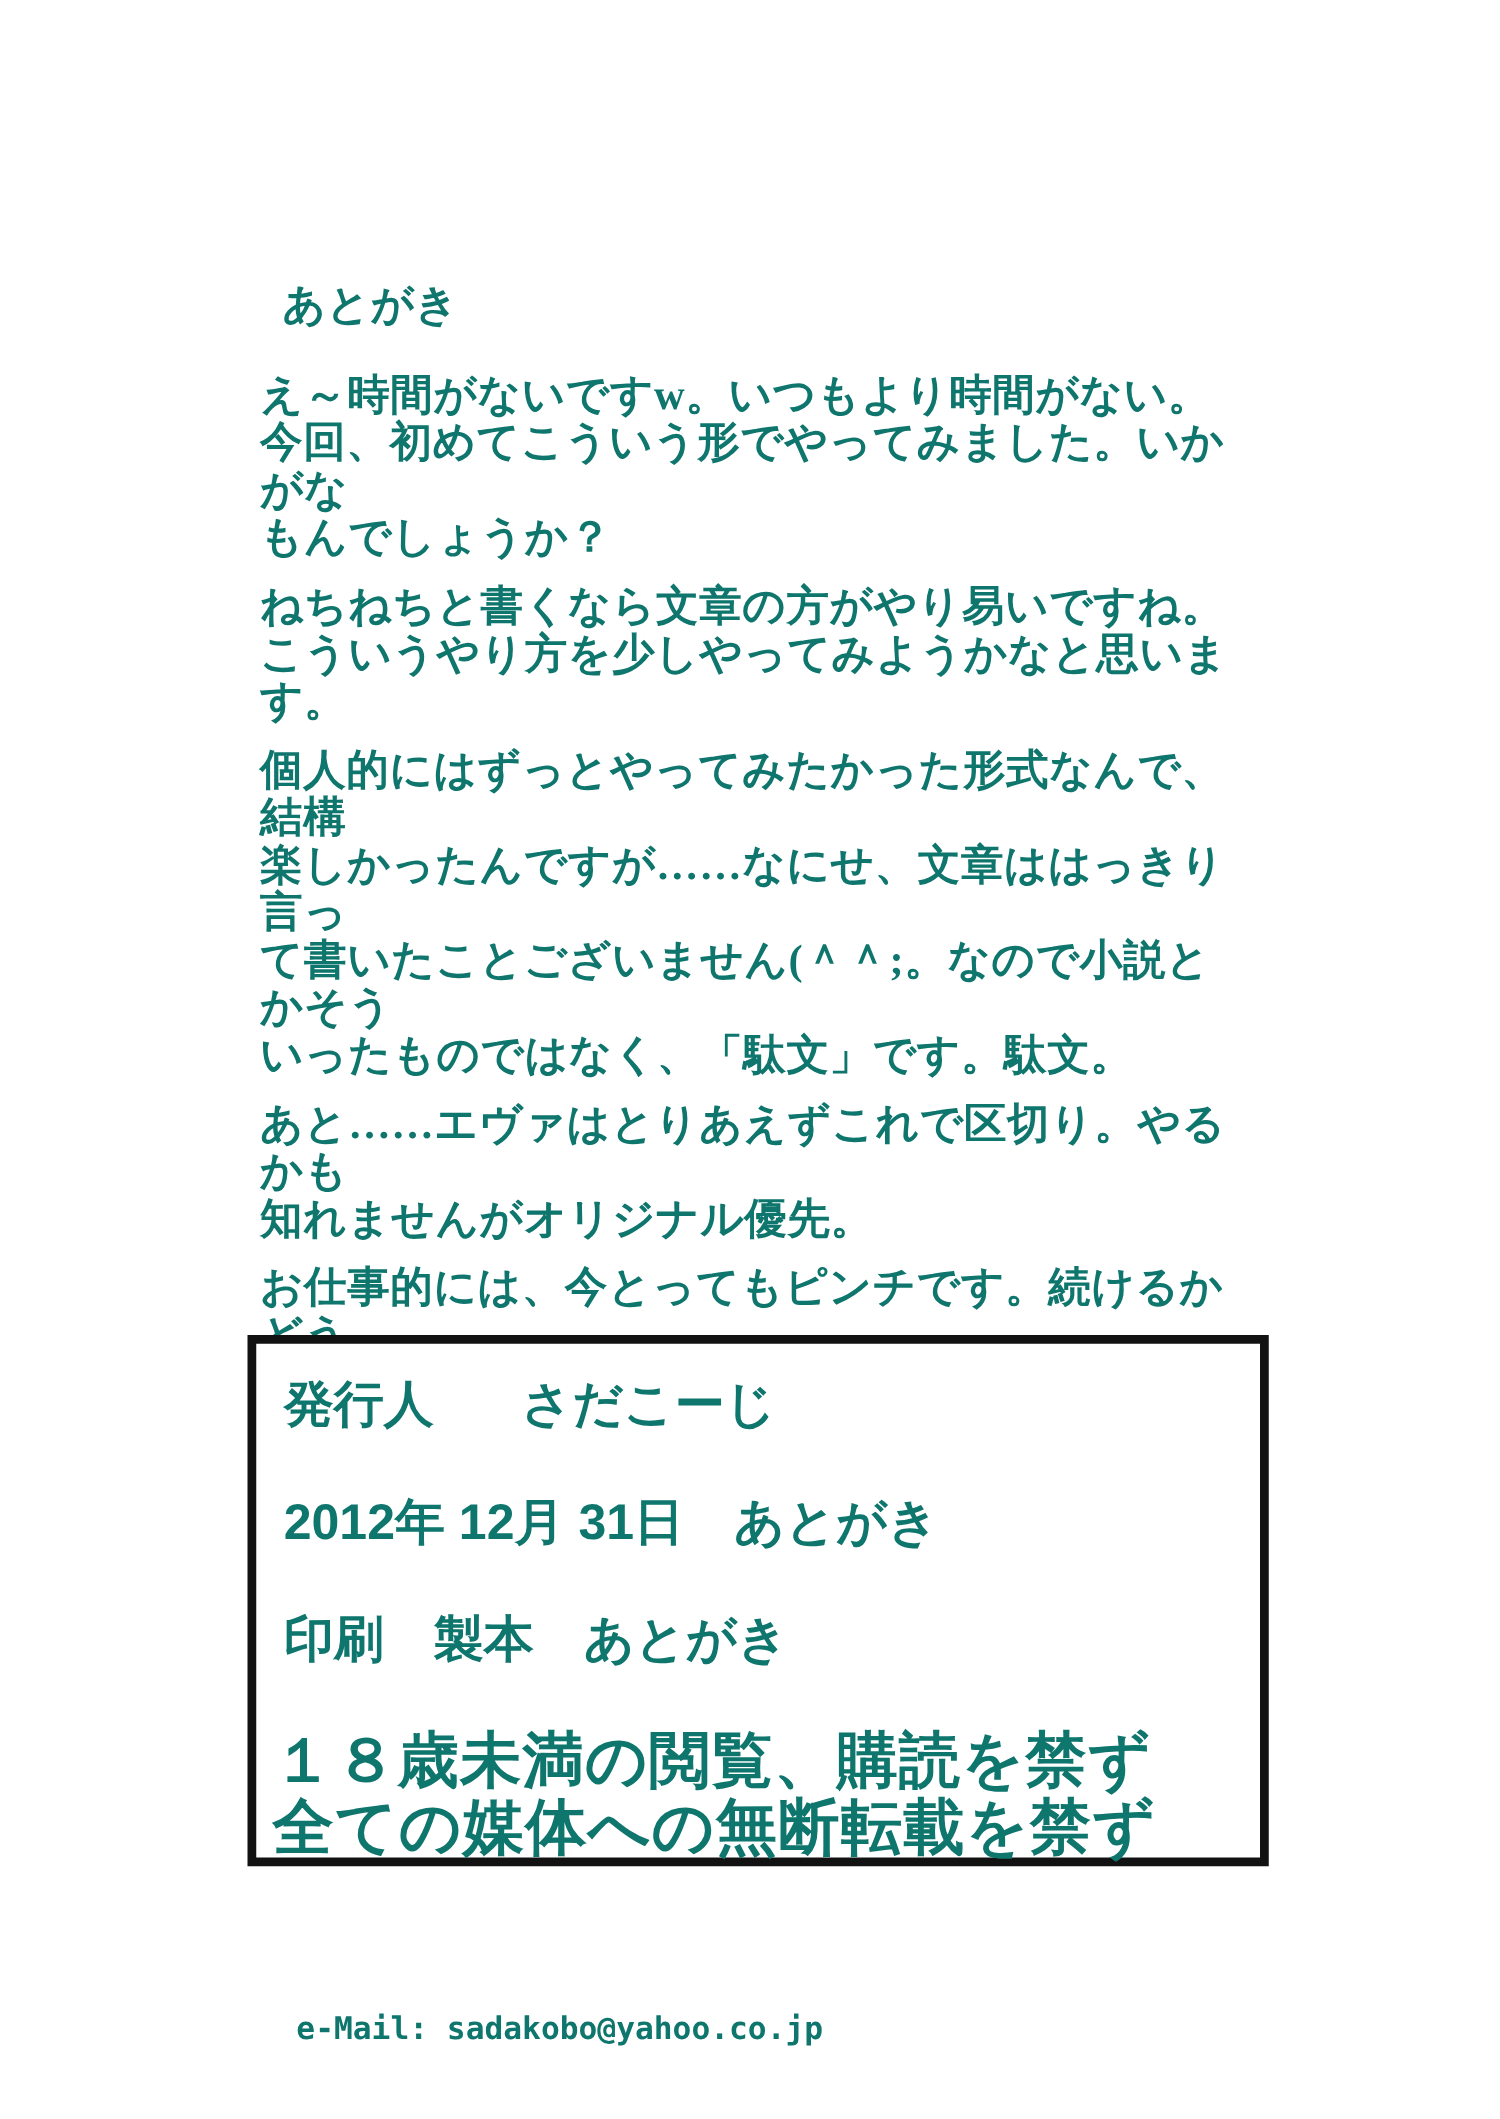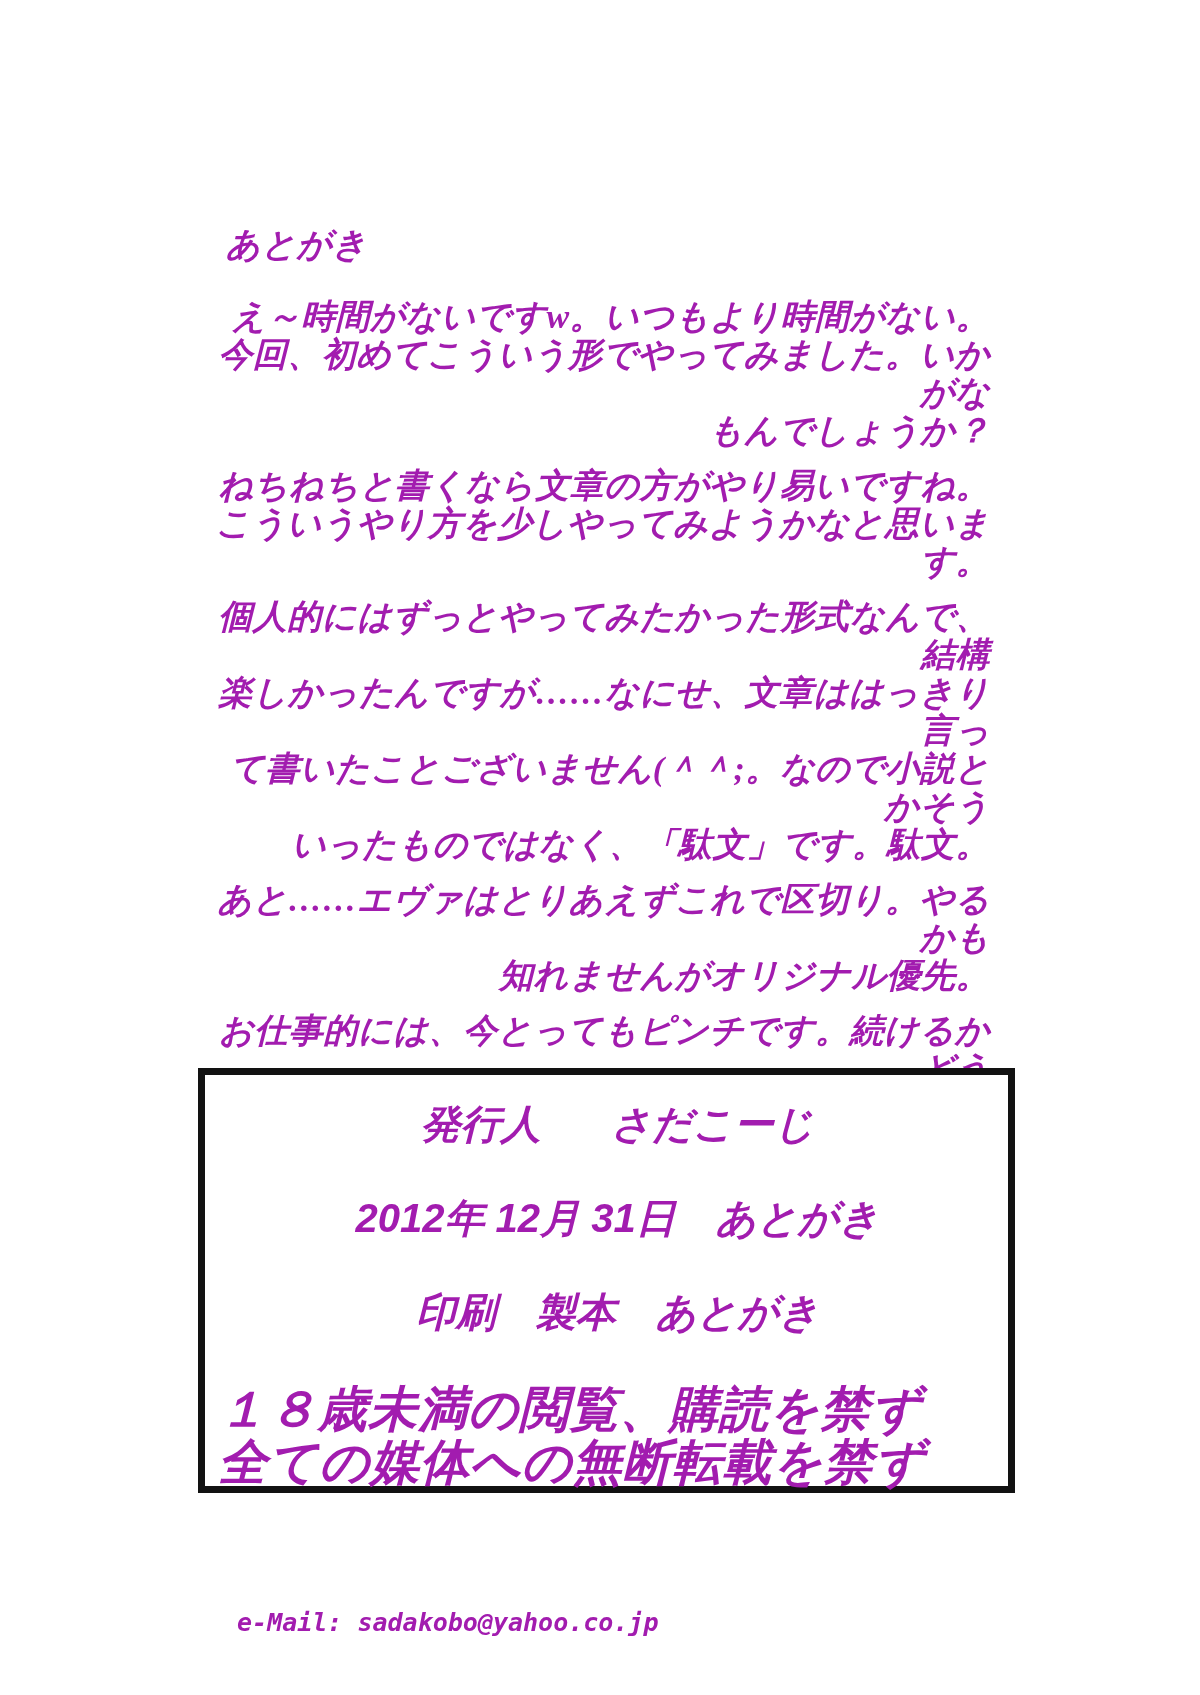--- a/index.html
+++ b/index.html
@@ -1,39 +1,38 @@
 <!DOCTYPE html>
 <html lang="ja"><head>
 <meta charset="utf-8">
 <style>
   html, body { margin: 0; padding: 0; background: #ffffff; }
   .page {
     position: relative;
     width: 1200px;
     height: 1695px;
     background: #ffffff;
-    color: #a21caf;
+    color: #0f766e;
     overflow: hidden;
-    font-style: italic;
   }
 
   
   .afterword {
     position: absolute;
     top: 226px;
     left: 208px;
     width: 782px;
     font-family: "Liberation Serif", "DejaVu Serif", serif;
     font-size: 34px;
     line-height: 38px;
     font-weight: 600;
     letter-spacing: 0.5px;
   }
   .page-title { margin: 0 0 34px 18px; }
-  .para { white-space: pre-line; margin: 0 0 17px 0; text-align: right; }
+  .para { white-space: pre-line; margin: 0 0 17px 0; }
   .signature { text-align: right; margin-top: 18px; }
 
   
   .colophon {
     position: absolute;
     top: 1068px;
     left: 198px;
     width: 781px;
     height: 385px;
     border: 7px solid #121212;
@@ -41,21 +40,20 @@
     background: #ffffff;
     font-family: "Liberation Sans", "DejaVu Sans", sans-serif;
     font-weight: 700;
   }
   .colophon-row {
     display: flex;
     font-size: 40px;
     line-height: 46px;
     margin-bottom: 48px;
     white-space: pre;
-    justify-content: center;
   }
   .colophon-label { min-width: 190px; flex: none; }
   .colophon-notice {
     white-space: pre-line;
     font-size: 49px;
     line-height: 53px;
     margin: 44px 0 0 -9px;
     letter-spacing: 1px;
   }
 

